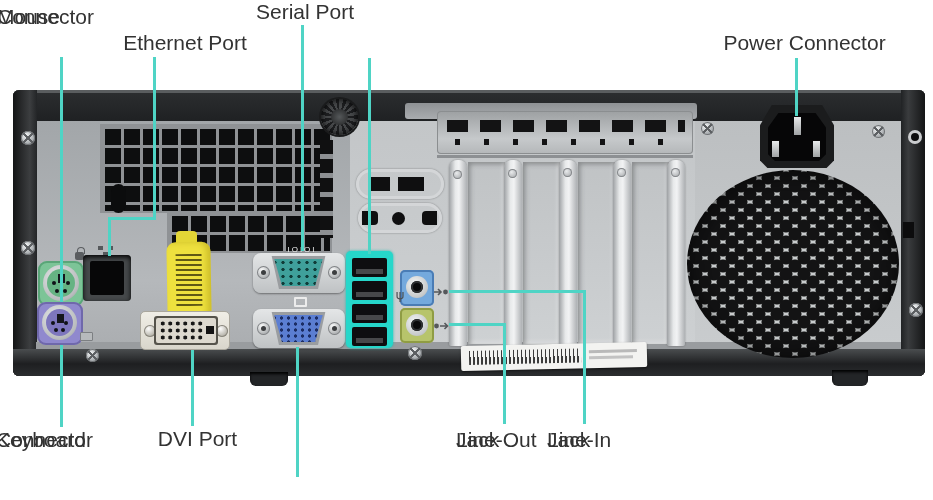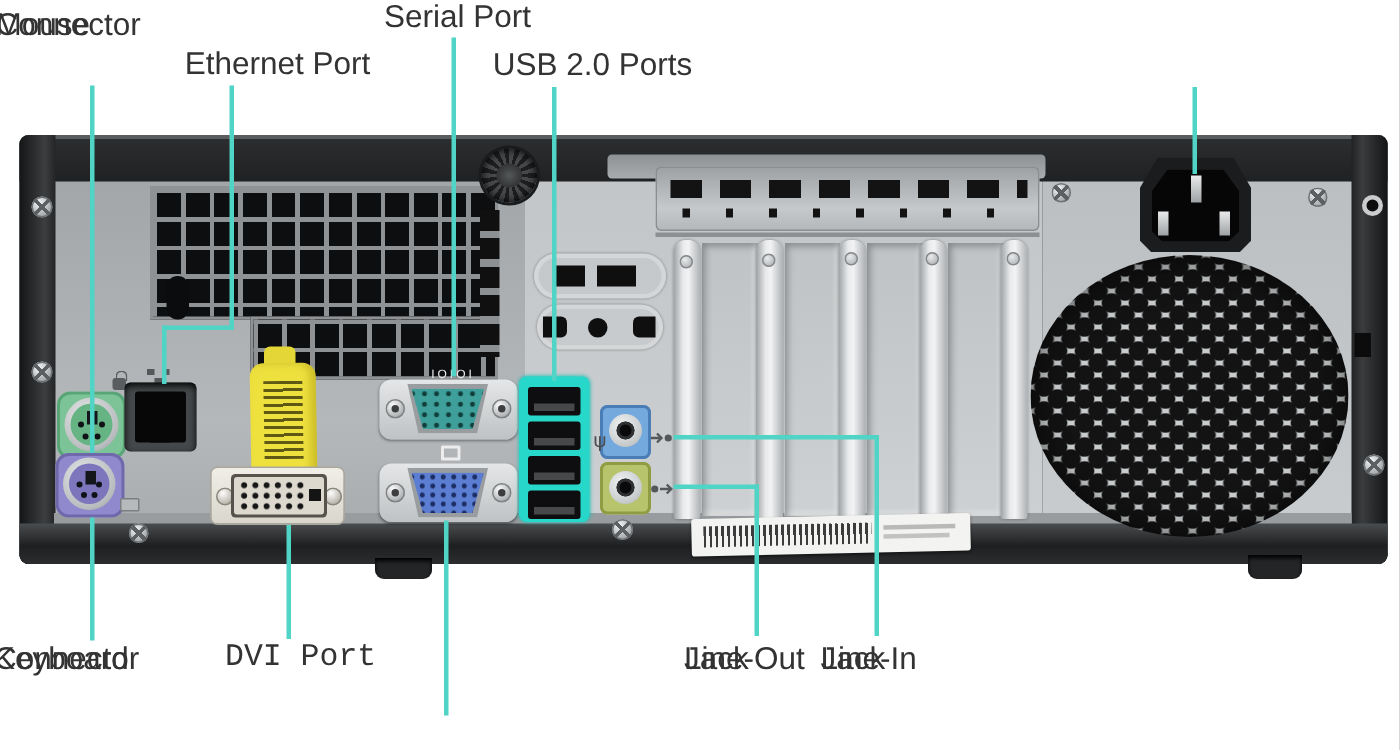--- a/index.html
+++ b/index.html
@@ -365,26 +365,26 @@
   <div class="cv" style="left:503px;top:323px;height:101px;"></div>
   <div class="ch" style="left:449px;top:290px;width:137px;"></div>
   <div class="cv" style="left:583px;top:290px;height:134px;"></div>
 
   <div class="lbl" style="left:-3px;top:5px;width:112px;">
     <span class="lbl-line">Mouse</span>
     <span class="lbl-line">Connector</span>
   </div>
   <div class="lbl" style="left:248px;top:0px;width:114px;">Serial Port</div>
   <div class="lbl" style="left:112px;top:31px;width:146px;">Ethernet Port</div>
-  <div class="lbl" style="left:320px;top:32px;width:150px;">USB 2.0 Ports</div>
+  <div class="lbl" style="left:712px;top:31px;width:185px;">Power Connector</div>
   <div class="lbl" style="left:-4px;top:428px;width:112px;">
     <span class="lbl-line">Keyboard</span>
     <span class="lbl-line">Connector</span>
   </div>
-  <div class="lbl" style="left:150px;top:427px;width:95px;font-family:Liberation Mono, monospace;">DVI Port</div>
+  <div class="lbl" style="left:150px;top:427px;width:95px;">DVI Port</div>
   <div class="lbl" style="left:456px;top:428px;width:97px;">
     <span class="lbl-line">Line-Out</span>
     <span class="lbl-line">Jack</span>
   </div>
   <div class="lbl" style="left:547px;top:428px;width:97px;">
     <span class="lbl-line">Line-In</span>
     <span class="lbl-line">Jack</span>
   </div>
 
 </div>

